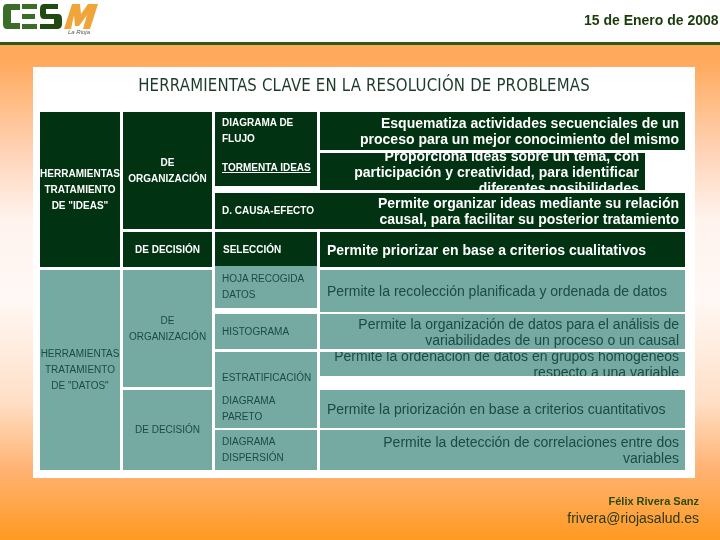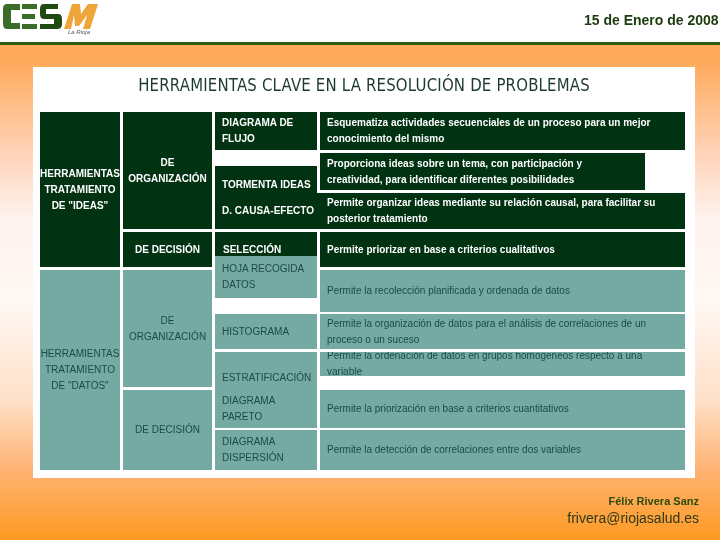--- a/index.html
+++ b/index.html
@@ -37,21 +37,21 @@
   .cell {
     position: absolute; box-sizing: border-box; display: flex; align-items: center;
     font-family: "Liberation Sans", sans-serif; font-size: 10px; line-height: 16px;
     overflow: hidden;
   }
   .dark { background: #013212; color: #ffffff; font-weight: bold; }
   .teal { background: #74aaa2; color: #1c4a45; }
   .c1 { justify-content: center; text-align: center; font-size: 10px; }
   .c2 { justify-content: center; text-align: center; }
   .c3 { padding-left: 7px; font-size: 10px; }
-  .c4 { padding-left: 7px; padding-right: 6px; font-size: 10px; }
+  .c4 { padding-left: 7px; padding-right: 6px; font-size: 14px; text-align: right; }
   .teal.c1, .teal.c2, .teal.c3 { font-weight: normal; }
   .footer-name {
     position: absolute; right: 21px; top: 495px; font-size: 11px; font-weight: bold; color: #2a4a10;
   }
   .footer-email {
     position: absolute; right: 21px; top: 510px; font-size: 14px; color: #2a3a1a; padding-left: 26px;
   }
 </style>
 </head>
 <body>
@@ -89,21 +89,21 @@
     <span>DE DECISIÓN</span>
   </div>
 
   <div class="cell dark c3" style="left:215px;top:112px;width:102px;height:38px;">
     <span>DIAGRAMA DE FLUJO</span>
   </div>
   <div class="cell dark c4" style="left:320px;top:112px;width:365px;height:38px;">
     <span>Esquematiza actividades secuenciales de un proceso para un mejor conocimiento del mismo</span>
   </div>
 
-  <div class="cell dark c3" style="left:215px;top:166px;width:102px;height:37px;">
+  <div class="cell dark c3" style="left:215px;top:149px;width:102px;height:37px;text-decoration:underline;">
     <span>TORMENTA IDEAS</span>
   </div>
   <div class="cell dark c4" style="left:320px;top:153px;width:325px;height:37px;">
     <span>Proporciona ideas sobre un tema, con participación y creatividad, para identificar diferentes posibilidades</span>
   </div>
 
   <div class="cell dark c3" style="left:215px;top:193px;width:114px;height:36px;">
     <span>D. CAUSA-EFECTO</span>
   </div>
   <div class="cell dark c4" style="left:320px;top:193px;width:365px;height:36px;">
@@ -120,32 +120,32 @@
   <div class="cell teal c1" style="left:40px;top:270px;width:80px;height:200px;">
     <span>HERRAMIENTAS TRATAMIENTO DE "DATOS"</span>
   </div>
   <div class="cell teal c2" style="left:123px;top:270px;width:89px;height:117px;">
     <span>DE ORGANIZACIÓN</span>
   </div>
   <div class="cell teal c2" style="left:123px;top:390px;width:89px;height:80px;">
     <span>DE DECISIÓN</span>
   </div>
 
-  <div class="cell teal c3" style="left:215px;top:256px;width:102px;height:42px;">
+  <div class="cell teal c3" style="left:215px;top:266px;width:102px;height:42px;">
     <span>HOJA RECOGIDA DATOS</span>
   </div>
   <div class="cell teal c4" style="left:320px;top:270px;width:365px;height:42px;">
     <span>Permite la recolección planificada  y ordenada de datos</span>
   </div>
 
   <div class="cell teal c3" style="left:215px;top:314px;width:102px;height:35px;">
     <span>HISTOGRAMA</span>
   </div>
   <div class="cell teal c4" style="left:320px;top:314px;width:365px;height:35px;">
-    <span>Permite  la organización de datos para el  análisis de correlaciones de un proceso o un suceso</span>
+    <span>Permite  la organización de datos para el  análisis de variabilidades de un proceso o un causal</span>
   </div>
 
   <div class="cell teal c3" style="left:215px;top:352px;width:102px;height:51px;">
     <span>ESTRATIFICACIÓN</span>
   </div>
   <div class="cell teal c4" style="left:320px;top:352px;width:365px;height:24px;">
     <span>Permite  la ordenación de datos en grupos homogeneos respecto a una variable</span>
   </div>
 
   <div class="cell teal c3" style="left:215px;top:390px;width:102px;height:38px;">

